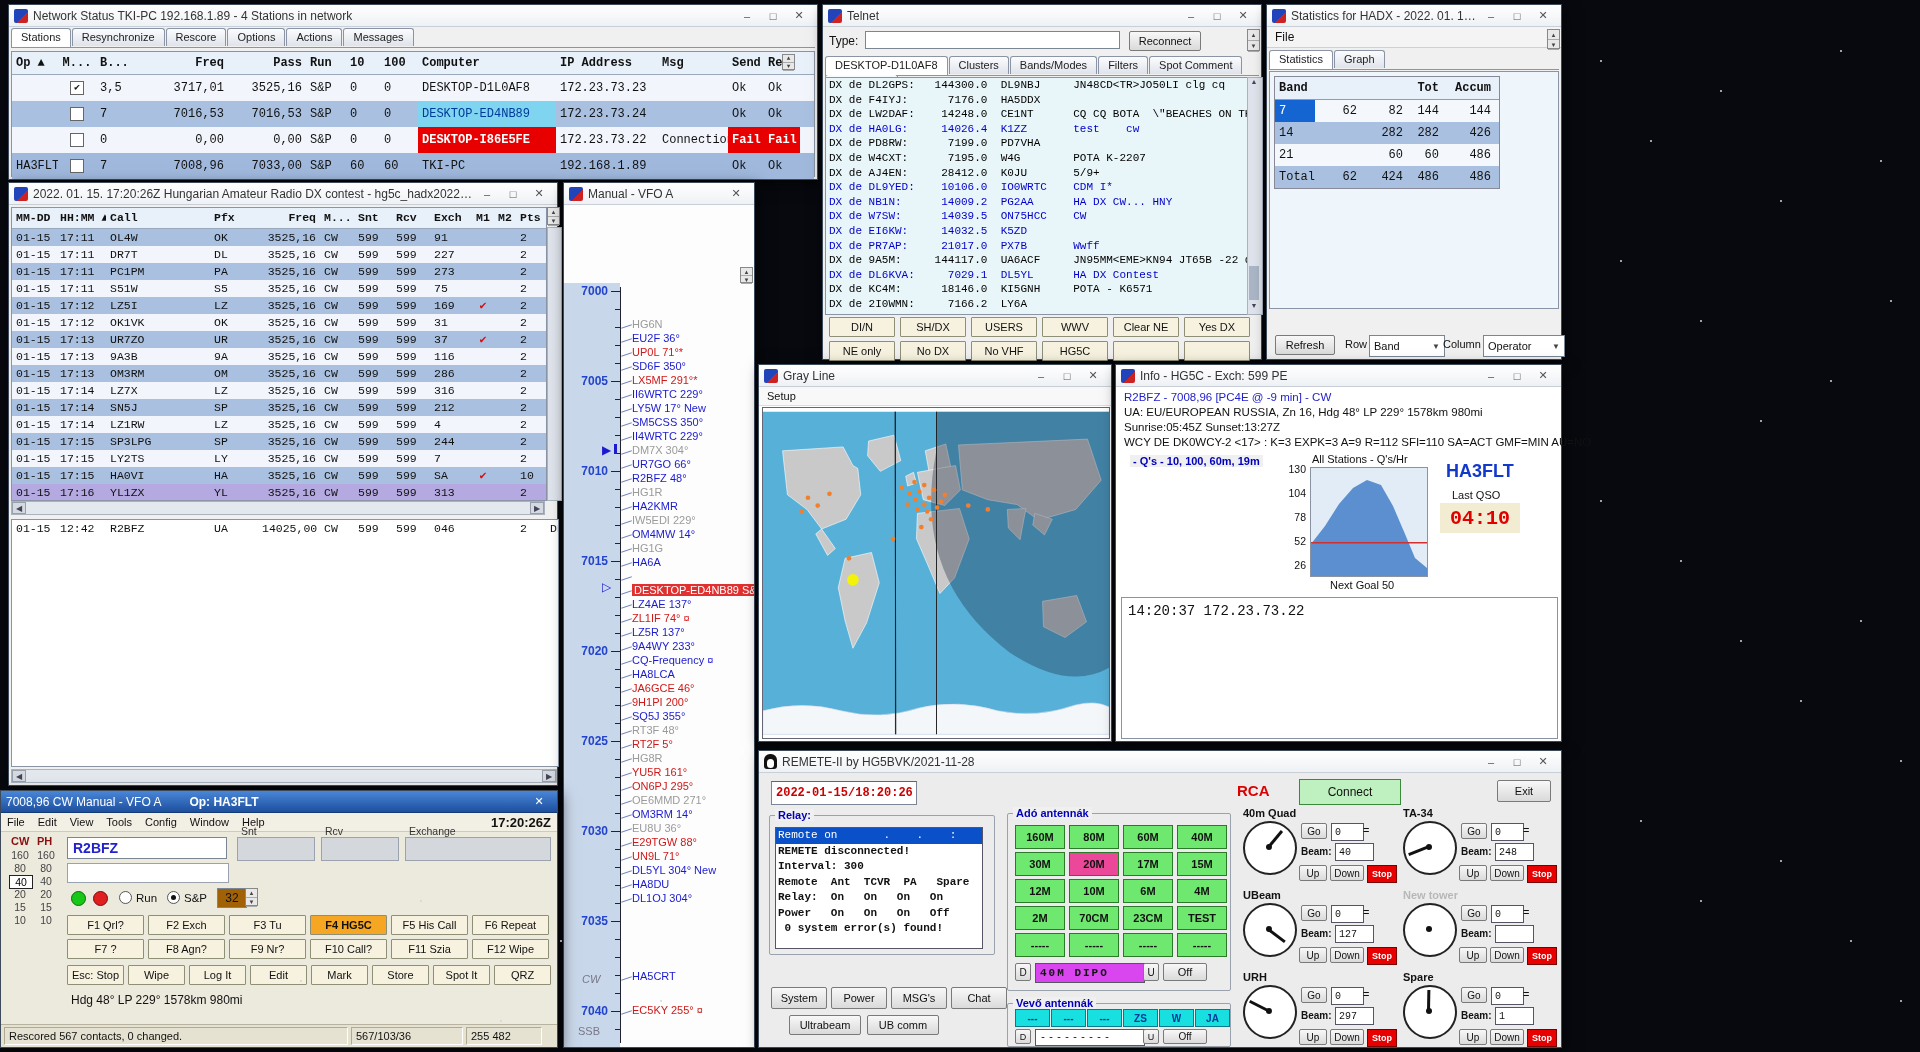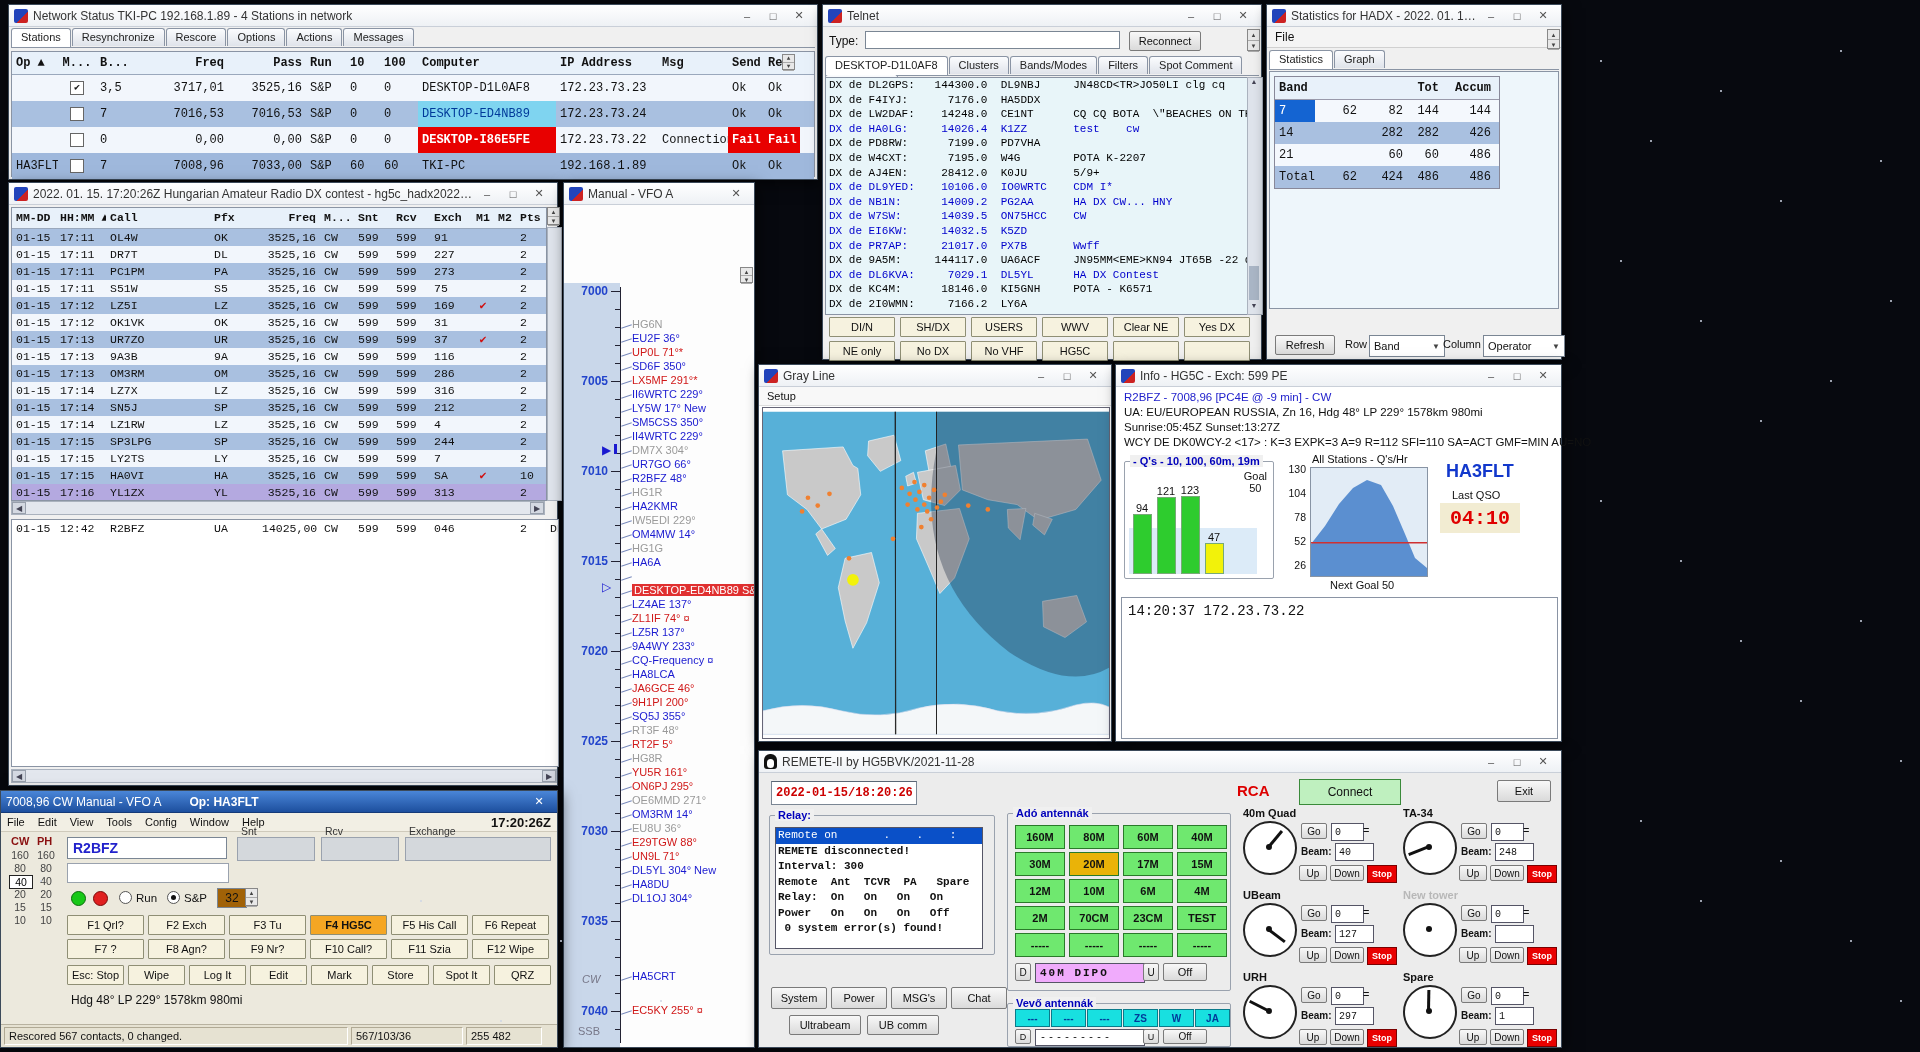--- a/index.html
+++ b/index.html
@@ -415,35 +415,20 @@
       <div class="appico" style=""></div>
       <div class="t" style="">Info - HG5C - Exch: 599 PE</div>
       <div class="tbtn" style="">–</div>
       <div class="tbtn" style="">□</div>
       <div class="tbtn" style="">✕</div>
     </div>
     <div style="position: absolute; left: 8px; top: 26px; font-size: 11.5px; white-space: nowrap; color: rgb(34, 34, 204);">R2BFZ - 7008,96 [PC4E @ -9 min] - CW</div>
     <div style="position: absolute; left: 8px; top: 41px; font-size: 11.5px; white-space: nowrap;">UA: EU/EUROPEAN RUSSIA, Zn 16, Hdg 48° LP 229° 1578km 980mi</div>
     <div style="position: absolute; left: 8px; top: 56px; font-size: 11.5px; white-space: nowrap;">Sunrise:05:45Z Sunset:13:27Z</div>
     <div style="position: absolute; left: 8px; top: 71px; font-size: 11.5px; white-space: nowrap;">WCY DE DK0WCY-2 &lt;17&gt; : K=3 EXPK=3 A=9 R=112 SFI=110 SA=ACT GMF=MIN AU=NO</div>
-    <div class="gbox" style="left: 8px; top: 96px; width: 150px; height: 118px;">
-      <div style="position: absolute; right: 6px; top: 8px; font-size: 11px; text-align: center;">
-        <div style="">Goal</div>
-        <div style="">50</div>
-      </div>
-      <div style="position: absolute; left: 4px; bottom: 4px; width: 128px; height: 46px; background: rgb(220, 235, 248);"></div>
-      <div style="position: absolute; left: 8px; bottom: 4px; width: 17px; height: 58px; background: rgb(46, 204, 46); border: 1px solid rgb(119, 170, 119);"></div>
-      <div style="position: absolute; left: 2px; bottom: 64px; width: 30px; text-align: center; font-size: 11px;">94</div>
-      <div style="position: absolute; left: 32px; bottom: 4px; width: 17px; height: 75px; background: rgb(46, 204, 46); border: 1px solid rgb(119, 170, 119);"></div>
-      <div style="position: absolute; left: 26px; bottom: 81px; width: 30px; text-align: center; font-size: 11px;">121</div>
-      <div style="position: absolute; left: 56px; bottom: 4px; width: 17px; height: 76px; background: rgb(46, 204, 46); border: 1px solid rgb(119, 170, 119);"></div>
-      <div style="position: absolute; left: 50px; bottom: 82px; width: 30px; text-align: center; font-size: 11px;">123</div>
-      <div style="position: absolute; left: 80px; bottom: 4px; width: 17px; height: 29px; background: rgb(242, 242, 10); border: 1px solid rgb(119, 170, 119);"></div>
-      <div style="position: absolute; left: 74px; bottom: 35px; width: 30px; text-align: center; font-size: 11px;">47</div>
-    </div>
     <div class="legend" style="left: 14px; top: 90px;">- Q's - 10, 100, 60m, 19m</div>
     <div style="position: absolute; left: 196px; top: 88px; font-size: 11px;">All Stations - Q's/Hr</div>
     <div style="position: absolute; left: 164px; top: 98px; width: 26px; text-align: right; font-size: 10.5px;">130</div>
     <div style="position: absolute; left: 164px; top: 122px; width: 26px; text-align: right; font-size: 10.5px;">104</div>
     <div style="position: absolute; left: 164px; top: 146px; width: 26px; text-align: right; font-size: 10.5px;">78</div>
     <div style="position: absolute; left: 164px; top: 170px; width: 26px; text-align: right; font-size: 10.5px;">52</div>
     <div style="position: absolute; left: 164px; top: 194px; width: 26px; text-align: right; font-size: 10.5px;">26</div>
     <div style="position: absolute; left: 194px; top: 102px; width: 116px; height: 108px; background: rgb(226, 236, 246); border: 1px solid rgb(136, 148, 164); overflow: hidden;"><svg viewBox="0 0 116 108" width="116" height="108">
         <path d="M0,108 L0,76 L14,58 L28,36 L42,20 L56,12 L70,17 L82,38 L94,66 L104,90 L116,100 L116,108 Z" fill="#5b8fd0"></path>
         <rect x="0" y="74" width="116" height="1.5" fill="#d03030"></rect>
@@ -487,37 +472,37 @@
     <div class="gbtn" style="position: absolute; left: 192px; top: 236px; width: 56px; height: 22px;">Chat</div>
     <div class="gbtn" style="position: absolute; left: 30px; top: 264px; width: 72px; height: 20px;">Ultrabeam</div>
     <div class="gbtn" style="position: absolute; left: 108px; top: 264px; width: 72px; height: 20px;">UB comm</div>
     <div class="gbox" style="left: 248px; top: 62px; width: 224px; height: 178px;"></div>
     <div class="legend" style="left: 254px; top: 56px;">Adó antennák</div>
     <div style="position: absolute; left: 256px; top: 74px; width: 48px; height: 22px; background: rgb(111, 232, 111); border: 1px solid rgb(42, 122, 42); font-size: 11px; font-weight: bold; display: flex; align-items: center; justify-content: center;">160M</div>
     <div style="position: absolute; left: 310px; top: 74px; width: 48px; height: 22px; background: rgb(111, 232, 111); border: 1px solid rgb(42, 122, 42); font-size: 11px; font-weight: bold; display: flex; align-items: center; justify-content: center;">80M</div>
     <div style="position: absolute; left: 364px; top: 74px; width: 48px; height: 22px; background: rgb(111, 232, 111); border: 1px solid rgb(42, 122, 42); font-size: 11px; font-weight: bold; display: flex; align-items: center; justify-content: center;">60M</div>
     <div style="position: absolute; left: 418px; top: 74px; width: 48px; height: 22px; background: rgb(111, 232, 111); border: 1px solid rgb(42, 122, 42); font-size: 11px; font-weight: bold; display: flex; align-items: center; justify-content: center;">40M</div>
     <div style="position: absolute; left: 256px; top: 101px; width: 48px; height: 22px; background: rgb(111, 232, 111); border: 1px solid rgb(42, 122, 42); font-size: 11px; font-weight: bold; display: flex; align-items: center; justify-content: center;">30M</div>
-    <div style="position: absolute; left: 310px; top: 101px; width: 48px; height: 22px; background: #eab308; border: 1px solid rgb(42, 122, 42); font-size: 11px; font-weight: bold; display: flex; align-items: center; justify-content: center;">20M</div>
+    <div style="position: absolute; left: 310px; top: 101px; width: 48px; height: 22px; background: #ec4899; border: 1px solid rgb(42, 122, 42); font-size: 11px; font-weight: bold; display: flex; align-items: center; justify-content: center;">20M</div>
     <div style="position: absolute; left: 364px; top: 101px; width: 48px; height: 22px; background: rgb(111, 232, 111); border: 1px solid rgb(42, 122, 42); font-size: 11px; font-weight: bold; display: flex; align-items: center; justify-content: center;">17M</div>
     <div style="position: absolute; left: 418px; top: 101px; width: 48px; height: 22px; background: rgb(111, 232, 111); border: 1px solid rgb(42, 122, 42); font-size: 11px; font-weight: bold; display: flex; align-items: center; justify-content: center;">15M</div>
     <div style="position: absolute; left: 256px; top: 128px; width: 48px; height: 22px; background: rgb(111, 232, 111); border: 1px solid rgb(42, 122, 42); font-size: 11px; font-weight: bold; display: flex; align-items: center; justify-content: center;">12M</div>
     <div style="position: absolute; left: 310px; top: 128px; width: 48px; height: 22px; background: rgb(111, 232, 111); border: 1px solid rgb(42, 122, 42); font-size: 11px; font-weight: bold; display: flex; align-items: center; justify-content: center;">10M</div>
     <div style="position: absolute; left: 364px; top: 128px; width: 48px; height: 22px; background: rgb(111, 232, 111); border: 1px solid rgb(42, 122, 42); font-size: 11px; font-weight: bold; display: flex; align-items: center; justify-content: center;">6M</div>
     <div style="position: absolute; left: 418px; top: 128px; width: 48px; height: 22px; background: rgb(111, 232, 111); border: 1px solid rgb(42, 122, 42); font-size: 11px; font-weight: bold; display: flex; align-items: center; justify-content: center;">4M</div>
     <div style="position: absolute; left: 256px; top: 155px; width: 48px; height: 22px; background: rgb(111, 232, 111); border: 1px solid rgb(42, 122, 42); font-size: 11px; font-weight: bold; display: flex; align-items: center; justify-content: center;">2M</div>
     <div style="position: absolute; left: 310px; top: 155px; width: 48px; height: 22px; background: rgb(111, 232, 111); border: 1px solid rgb(42, 122, 42); font-size: 11px; font-weight: bold; display: flex; align-items: center; justify-content: center;">70CM</div>
     <div style="position: absolute; left: 364px; top: 155px; width: 48px; height: 22px; background: rgb(111, 232, 111); border: 1px solid rgb(42, 122, 42); font-size: 11px; font-weight: bold; display: flex; align-items: center; justify-content: center;">23CM</div>
     <div style="position: absolute; left: 418px; top: 155px; width: 48px; height: 22px; background: rgb(111, 232, 111); border: 1px solid rgb(42, 122, 42); font-size: 11px; font-weight: bold; display: flex; align-items: center; justify-content: center;">TEST</div>
     <div style="position: absolute; left: 256px; top: 182px; width: 48px; height: 22px; background: rgb(111, 232, 111); border: 1px solid rgb(42, 122, 42); font-size: 11px; font-weight: bold; display: flex; align-items: center; justify-content: center;">-----</div>
     <div style="position: absolute; left: 310px; top: 182px; width: 48px; height: 22px; background: rgb(111, 232, 111); border: 1px solid rgb(42, 122, 42); font-size: 11px; font-weight: bold; display: flex; align-items: center; justify-content: center;">-----</div>
     <div style="position: absolute; left: 364px; top: 182px; width: 48px; height: 22px; background: rgb(111, 232, 111); border: 1px solid rgb(42, 122, 42); font-size: 11px; font-weight: bold; display: flex; align-items: center; justify-content: center;">-----</div>
     <div style="position: absolute; left: 418px; top: 182px; width: 48px; height: 22px; background: rgb(111, 232, 111); border: 1px solid rgb(42, 122, 42); font-size: 11px; font-weight: bold; display: flex; align-items: center; justify-content: center;">-----</div>
     <div class="gbtn" style="position: absolute; left: 256px; top: 212px; width: 16px; height: 18px; font-size: 10px;">D</div>
-    <div class="mono" style="position: absolute; left: 276px; top: 212px; width: 104px; height: 18px; background: #f0abfc; border: 1px solid rgb(85, 85, 102); font-size: 11px; font-weight: bold; display: flex; align-items: center; padding-left: 4px; letter-spacing: 2px;">40M DIPO</div>
+    <div class="mono" style="position: absolute; left: 276px; top: 212px; width: 104px; height: 18px; background: #d946ef; border: 1px solid rgb(85, 85, 102); font-size: 11px; font-weight: bold; display: flex; align-items: center; padding-left: 4px; letter-spacing: 2px;">40M DIPO</div>
     <div class="gbtn" style="position: absolute; left: 384px; top: 212px; width: 16px; height: 18px; font-size: 10px;">U</div>
     <div class="gbtn" style="position: absolute; left: 404px; top: 212px; width: 44px; height: 18px;">Off</div>
     <div class="gbox" style="left: 248px; top: 252px; width: 224px; height: 44px;"></div>
     <div class="legend" style="left: 254px; top: 246px;">Vevő antennák</div>
     <div style="position: absolute; left: 256px; top: 258px; width: 33px; height: 16px; background: rgb(24, 224, 224); border: 1px solid rgb(10, 122, 138); font-size: 10px; font-weight: bold; color: rgb(0, 58, 154); display: flex; align-items: center; justify-content: center;">---</div>
     <div style="position: absolute; left: 292px; top: 258px; width: 33px; height: 16px; background: rgb(24, 224, 224); border: 1px solid rgb(10, 122, 138); font-size: 10px; font-weight: bold; color: rgb(0, 58, 154); display: flex; align-items: center; justify-content: center;">---</div>
     <div style="position: absolute; left: 328px; top: 258px; width: 33px; height: 16px; background: rgb(24, 224, 224); border: 1px solid rgb(10, 122, 138); font-size: 10px; font-weight: bold; color: rgb(0, 58, 154); display: flex; align-items: center; justify-content: center;">---</div>
     <div style="position: absolute; left: 364px; top: 258px; width: 33px; height: 16px; background: rgb(24, 224, 224); border: 1px solid rgb(10, 122, 138); font-size: 10px; font-weight: bold; color: rgb(0, 58, 154); display: flex; align-items: center; justify-content: center;">ZS</div>
     <div style="position: absolute; left: 400px; top: 258px; width: 33px; height: 16px; background: rgb(24, 224, 224); border: 1px solid rgb(10, 122, 138); font-size: 10px; font-weight: bold; color: rgb(0, 58, 154); display: flex; align-items: center; justify-content: center;">W</div>
     <div style="position: absolute; left: 436px; top: 258px; width: 33px; height: 16px; background: rgb(24, 224, 224); border: 1px solid rgb(10, 122, 138); font-size: 10px; font-weight: bold; color: rgb(0, 58, 154); display: flex; align-items: center; justify-content: center;">JA</div>

